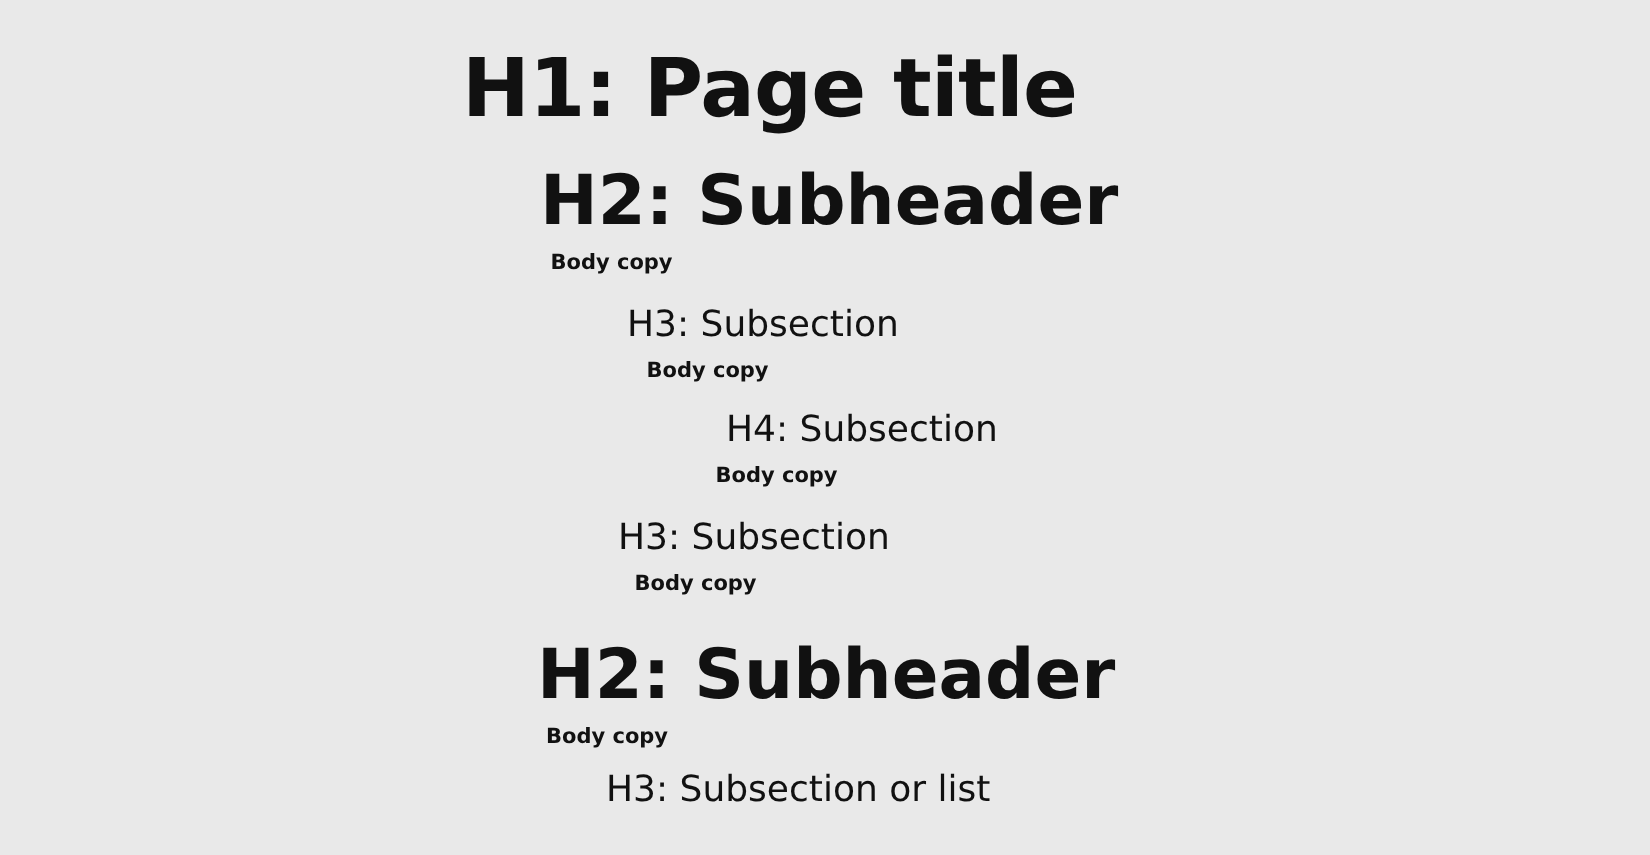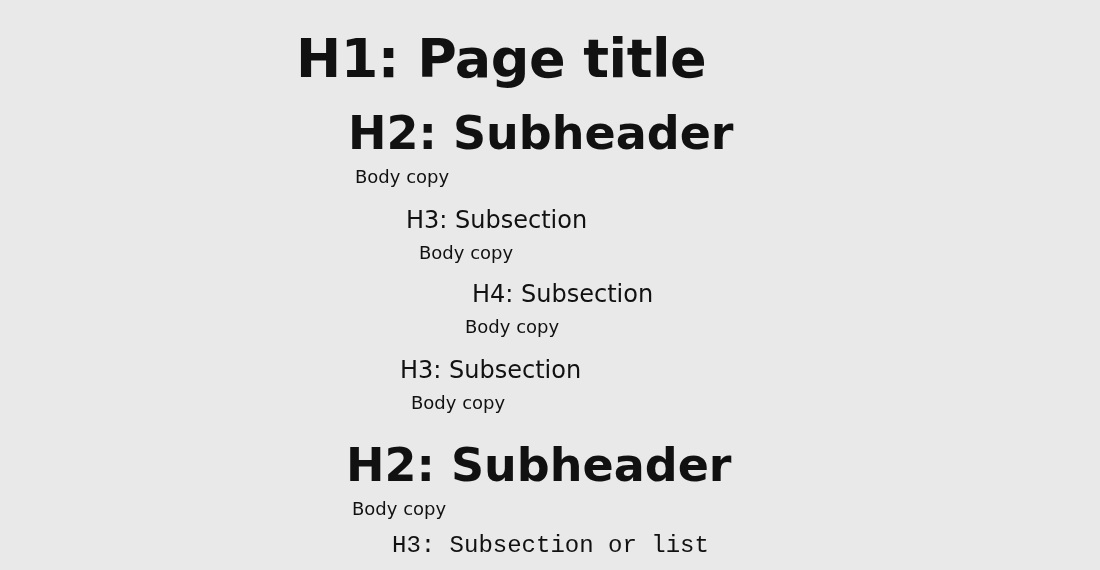--- a/index.html
+++ b/index.html
@@ -21,20 +21,21 @@
     background: #e9e9e9;
   }
   .outline {
     position: absolute;
     left: 0;
     top: 0;
     width: 952px;
     display: flex;
     flex-direction: column;
     align-items: flex-start;
+    padding-left: 12px;
   }
   .row {
     display: block;
     white-space: nowrap;
     line-height: 1.0;
   }
   
   .h1 {
     font-size: 54px;
     font-weight: 700;
@@ -57,35 +58,34 @@
     font-weight: 400;
     margin-left: 406px;
     margin-top: 22px;
   }
   .h3.b {
     margin-left: 400px;
   }
   .h3.list {
     margin-left: 392px;
     margin-top: 14px;
-    font-family: Liberation Mono, monospace;
   }
   .h3.list-first {
     margin-top: 16px;
   }
   .h4 {
     font-size: 24px;
     font-weight: 400;
     margin-left: 472px;
     margin-top: 20px;
     text-align: right;
   }
   .body {
-    font-size: 18px;
-    font-weight: 400;
+    font-size: 14px;
+    font-weight: 700;
     margin-left: 355px;
     margin-top: 12px;
   }
   .body.i2 {
     margin-left: 419px;
   }
   .body.i3 {
     margin-left: 465px;
   }
   .body.i4 {

